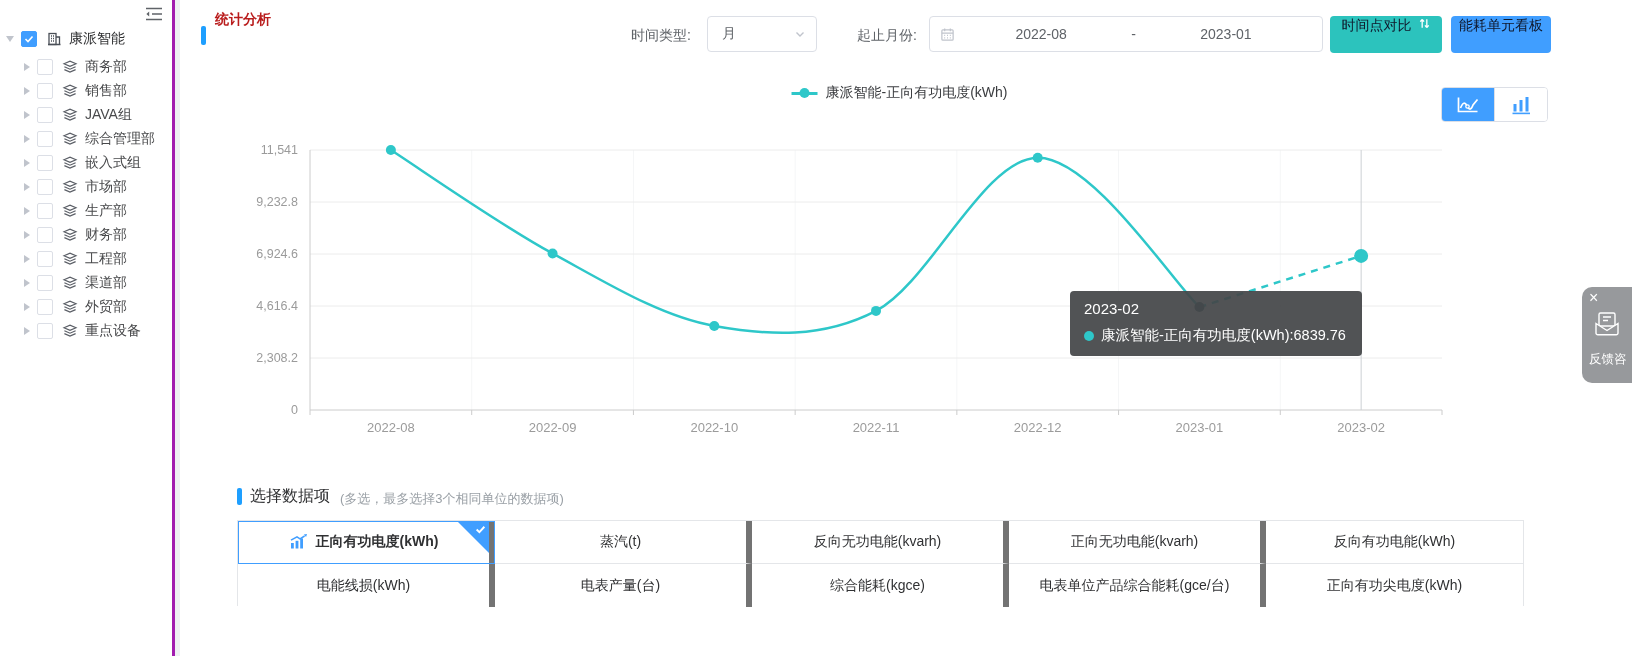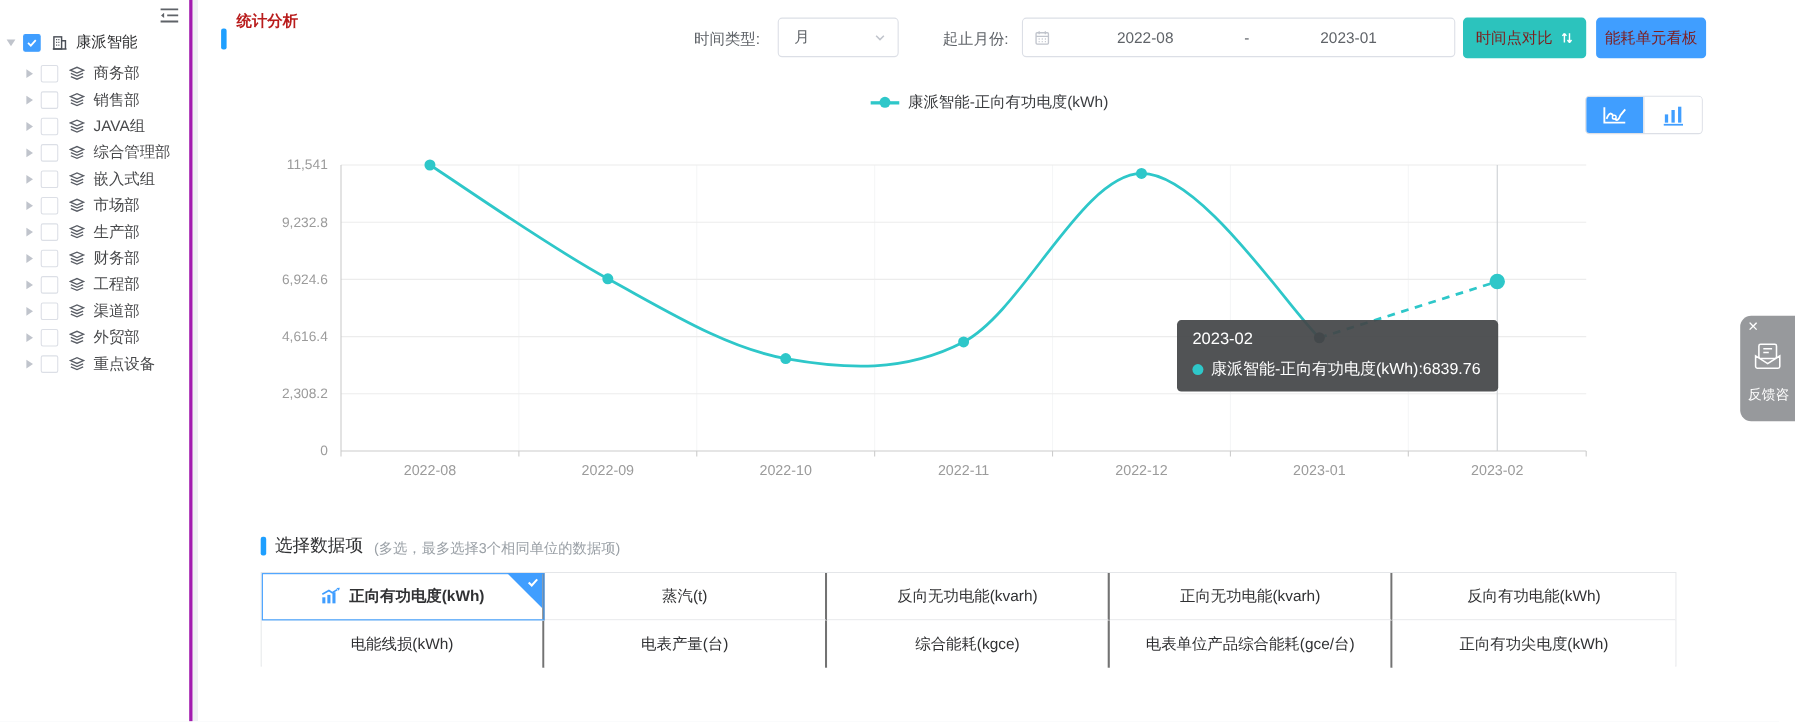--- a/index.html
+++ b/index.html
@@ -32,22 +32,22 @@
   .fld-label{position:absolute;top:27px;font-size:14px;color:#5f6368;}
   .lbl-timetype{left:451px;}
   .lbl-daterange{left:677px;}
   .select-box{position:absolute;left:527px;top:16px;width:110px;height:36px;border:1px solid #dcdfe6;border-radius:4px;
               background:#fff;display:flex;align-items:center;padding:0 10px 0 14px;box-sizing:border-box;cursor:pointer;}
   .select-value{flex:1;font-size:14px;color:#5f6368;}
   .date-box{position:absolute;left:749px;top:16px;width:394px;height:36px;border:1px solid #dcdfe6;border-radius:4px;
             background:#fff;display:flex;align-items:center;padding:0 10px;box-sizing:border-box;cursor:pointer;}
   .date-box .half{flex:1;text-align:center;font-size:14px;color:#5f6368;}
   .date-sep{font-size:14px;color:#5f6368;padding:0 4px;}
-  .btn{position:absolute;top:16px;height:37px;border:none;border-radius:4px;color:#7f1d1d;font-size:14px;
-       display:flex;align-items:center;justify-content:center;gap:6px;cursor:pointer;
+  .btn{position:absolute;top:16px;height:37px;border:none;border-radius:4px;color:#0f172a;font-size:14px;
+       display:flex;justify-content:center;gap:6px;cursor:pointer;
        font-family:"Liberation Sans","DejaVu Sans",sans-serif;}
   .btn-compare{left:1150px;width:112px;background:#2cc3bd;}
   .btn-board{left:1271px;width:100px;background:#409eff;}
 
   
   .legend{position:absolute;left:50%;top:84px;transform:translateX(-53%);display:flex;align-items:center;gap:8px;cursor:pointer;}
   .legend-mark{position:relative;width:26px;height:10px;}
   .legend-mark .lm-line{position:absolute;left:0;top:4px;width:26px;height:2.5px;background:#2ec7c9;}
   .legend-mark .lm-dot{position:absolute;left:8px;top:0;width:10px;height:10px;border-radius:50%;background:#2ec7c9;}
   .legend-text{font-size:14px;color:#3b3d40;}
@@ -65,21 +65,21 @@
   .tooltip-dot{width:10px;height:10px;border-radius:50%;background:#2ec7c9;margin-right:7px;flex:none;}
 
   
   .sec-title-bar{position:absolute;left:57px;top:488px;width:5px;height:17px;background:#1e9fff;border-radius:2px;}
   .sec-title{position:absolute;left:70px;top:486px;font-size:16px;font-weight:400;color:#303133;}
   .sec-hint{position:absolute;left:160px;top:490px;font-size:13px;color:#9aa0a6;}
   .item-grid{position:absolute;left:57px;top:520px;width:1287px;height:86px;display:grid;
              grid-template-columns:repeat(5,1fr);grid-template-rows:43px 43px;
              border:1px solid #e4e6e9;box-sizing:border-box;background:#fff;}
   .item-cell{position:relative;display:flex;align-items:center;justify-content:center;gap:8px;
-             border-right:2px solid #737373;border-bottom:1px solid #e4e6e9;font-size:14px;color:#303133;
+             border-right:6px solid #737373;border-bottom:1px solid #e4e6e9;font-size:14px;color:#303133;
              cursor:pointer;background:#fff;box-sizing:border-box;}
   .item-cell:nth-child(5n){border-right:none;}
   .item-cell:nth-child(n+6){border-bottom:none;align-items:center;}
   .item-cell.sel{outline:1.5px solid #409eff;outline-offset:-1px;z-index:2;font-weight:700;}
   .corner{position:absolute;top:0;right:0;width:0;height:0;border-top:32px solid #409eff;border-left:32px solid transparent;}
   .corner-check{position:absolute;top:3px;right:3px;display:flex;}
 
   
   .feedback-panel{position:absolute;right:0;top:287px;width:50px;height:96px;background:#97999c;
                   border-radius:10px 0 0 10px;color:#fff;z-index:6;}

